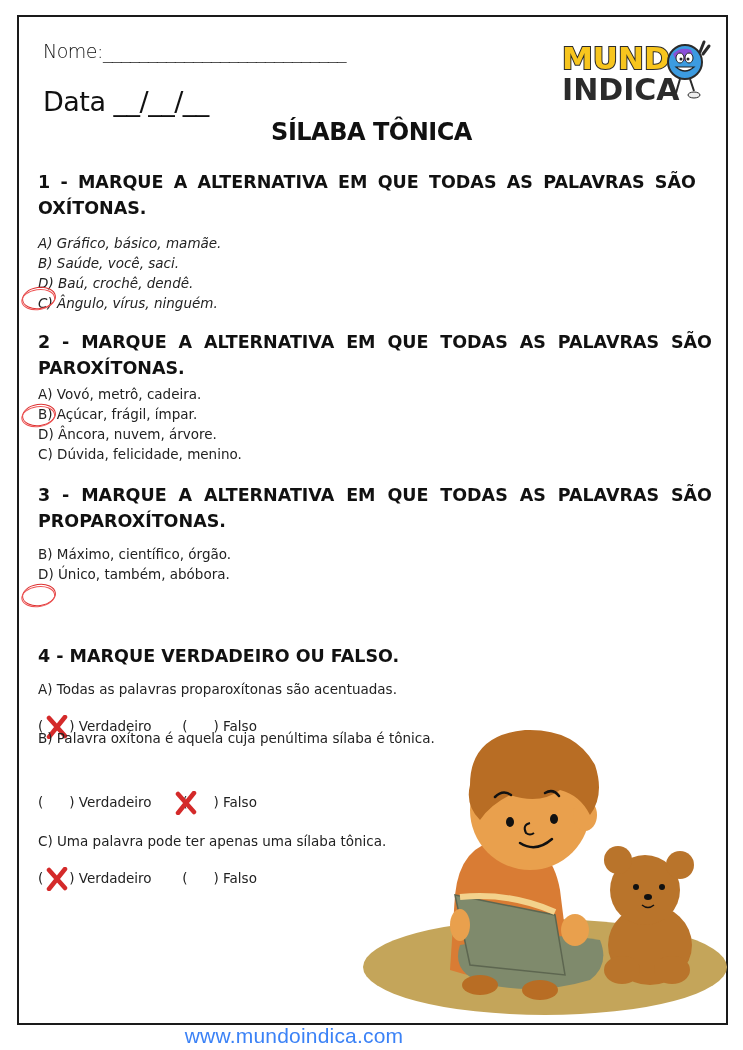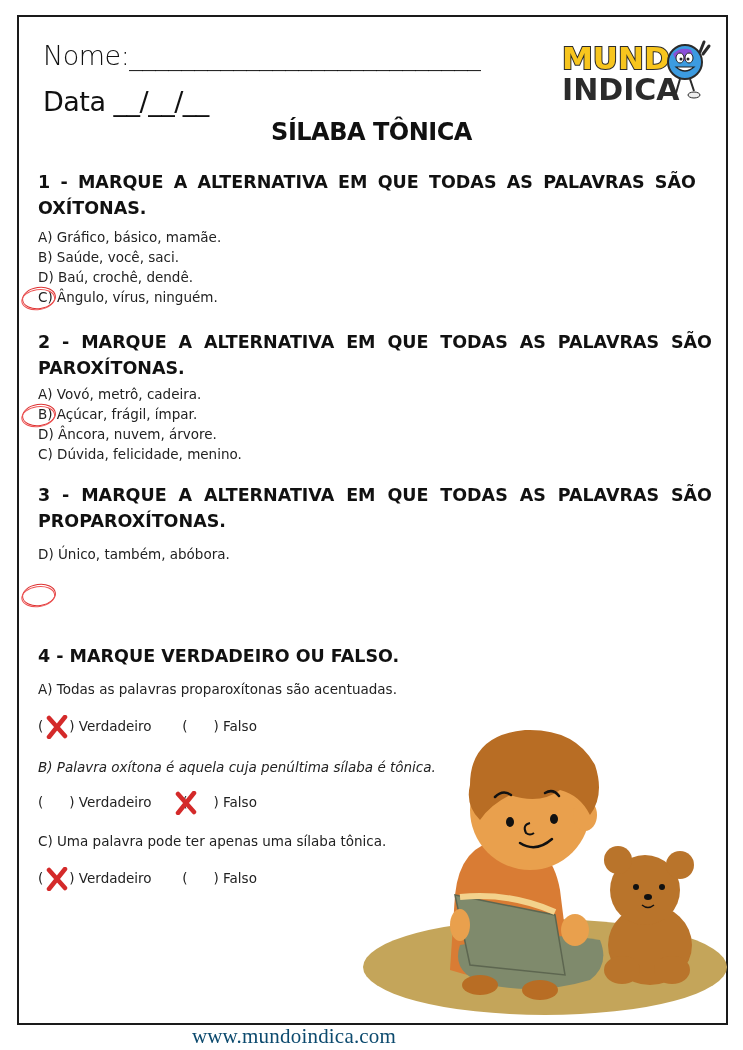--- a/index.html
+++ b/index.html
@@ -1,30 +1,30 @@
 <!DOCTYPE html>
 <html><head>
   <meta charset="utf-8">
   <style>
     html, body { margin:0; padding:0; background:#ffffff; }
     body { width:743px; height:1050px; position:relative; overflow:hidden; font-family:"Liberation Sans", "DejaVu Sans", sans-serif; color:#111; }
     .page-frame { position:absolute; left:17px; top:15px; width:707px; height:1006px; border:2px solid #1a1a1a; box-sizing:content-box; }
     .abs { position:absolute; white-space:nowrap; }
-    .name-line { left:43px; top:40px; font-size:27px; font-family:"DejaVu Sans", sans-serif; font-weight:300; letter-spacing:-0.5px; color:#111; }
+    .name-line { left:43px; top:40px; font-size:19px; font-family:"DejaVu Sans", sans-serif; font-weight:300; letter-spacing:-0.5px; color:#111; }
     .date-line { left:43px; top:86px; font-size:27px; font-family:"DejaVu Sans", sans-serif; letter-spacing:-0.5px; color:#111; }
     .title { left:0; width:743px; text-align:center; top:118px; font-size:24px; font-weight:bold; font-family:"DejaVu Sans", sans-serif; letter-spacing:-0.5px; }
     .q-head { font-family:"DejaVu Sans", sans-serif; font-weight:bold; font-size:17.5px; line-height:26px; color:#111; }
     .q-head .l1 { display:flex; justify-content:space-between; width:674px; }
     .opt { font-family:"DejaVu Sans", sans-serif; font-size:13.5px; color:#222; line-height:20px; }
     .circle { position:absolute; width:34px; height:22px; border:1.6px solid #d33; border-radius:50%; transform:rotate(-8deg); box-sizing:border-box; }
     .circle::after { content:""; position:absolute; left:-2px; top:1px; width:32px; height:19px; border:1px solid #e55; border-radius:50%; }
     .vf { font-family:"DejaVu Sans", sans-serif; font-size:13.5px; color:#222; }
     .xmark { position:absolute; width:22px; height:24px; }
     .logo { left:560px; top:38px; width:155px; height:66px; }
-    .footer { left:0; width:588px; text-align:center; top:1024px; font-size:21px; font-family:Liberation Serif, serif; color:#0c4a6e; letter-spacing:0.2px; }
+    .footer { left:0; width:588px; text-align:center; top:1024px; font-size:21px; font-family:Liberation Sans, sans-serif; color:#3b82f6; letter-spacing:0.2px; }
   </style>
 </head>
 <body>
 
 <div class="page-frame"></div>
 
 <div class="abs name-line">Nome:___________________________</div>
 <div class="abs date-line">Data __/__/__</div>
 
 <div class="abs logo">
@@ -57,21 +57,21 @@
       <span>ALTERNATIVA</span>
       <span>EM</span>
       <span>QUE</span>
       <span>TODAS</span>
       <span>AS</span>
       <span>PALAVRAS</span>
       <span>SÃO</span>
   </div>
   <div>OXÍTONAS.</div>
 </div>
-<div class="abs opt" style="left:38px; top:227px;">
+<div class="abs opt" style="left:38px; top:233px;font-style:italic;">
   <div>A) Gráfico, básico, mamãe.</div>
   <div>B) Saúde, você, saci.</div>
   <div>D) Baú, crochê, dendê.</div>
   <div>C) Ângulo, vírus, ninguém.</div>
 </div>
 <div class="circle" style="left:22px; top:287px;"></div>
 
 <div class="abs q-head" style="left:38px; top:329px;">
   <div class="l1">
     <span>2</span>
@@ -106,37 +106,38 @@
       <span>EM</span>
       <span>QUE</span>
       <span>TODAS</span>
       <span>AS</span>
       <span>PALAVRAS</span>
       <span>SÃO</span>
   </div>
   <div>PROPAROXÍTONAS.</div>
 </div>
 <div class="abs opt" style="left:38px; top:544px;">
+  <div>B) Máximo, científico, órgão.</div>
   <div>D) Único, também, abóbora.</div>
 </div>
 <div class="circle" style="left:22px; top:584px;"></div>
 
 <div class="abs q-head" style="left:38px; top:643px;">4 - MARQUE VERDADEIRO OU FALSO.</div>
 
 <div class="abs vf" style="left:38px; top:681px;">A) Todas as palavras proparoxítonas são acentuadas.</div>
 <div class="abs vf" style="left:38px; top:718px;">
   <span><span>(</span><span style="display:inline-block;width:26px;"></span><span>) Verdadeiro</span></span>
   <span style="display:inline-block;width:22px;"></span>
   <span><span>(</span><span style="display:inline-block;width:26px;"></span><span>) Falso</span></span>
 </div>
 <svg class="xmark" style="left:46px; top:715px;" viewBox="0 0 22 24">
     <path d="M3 3 L19 21 M19 2 L3 22" stroke="#d42a2a" stroke-width="4.5" stroke-linecap="round"></path>
   </svg>
 
-<div class="abs vf" style="left:38px; top:759px;font-style:italic;">B) Palavra oxítona é aquela cuja penúltima sílaba é tônica.</div>
+<div class="abs vf" style="left:38px; top:730px;">B) Palavra oxítona é aquela cuja penúltima sílaba é tônica.</div>
 <div class="abs vf" style="left:38px; top:794px;">
   <span><span>(</span><span style="display:inline-block;width:26px;"></span><span>) Verdadeiro</span></span>
   <span style="display:inline-block;width:22px;"></span>
   <span><span>(</span><span style="display:inline-block;width:26px;"></span><span>) Falso</span></span>
 </div>
 <svg class="xmark" style="left:175px; top:791px;" viewBox="0 0 22 24">
     <path d="M3 3 L19 21 M19 2 L3 22" stroke="#d42a2a" stroke-width="4.5" stroke-linecap="round"></path>
   </svg>
 
 <div class="abs vf" style="left:38px; top:833px;">C) Uma palavra pode ter apenas uma sílaba tônica.</div>

